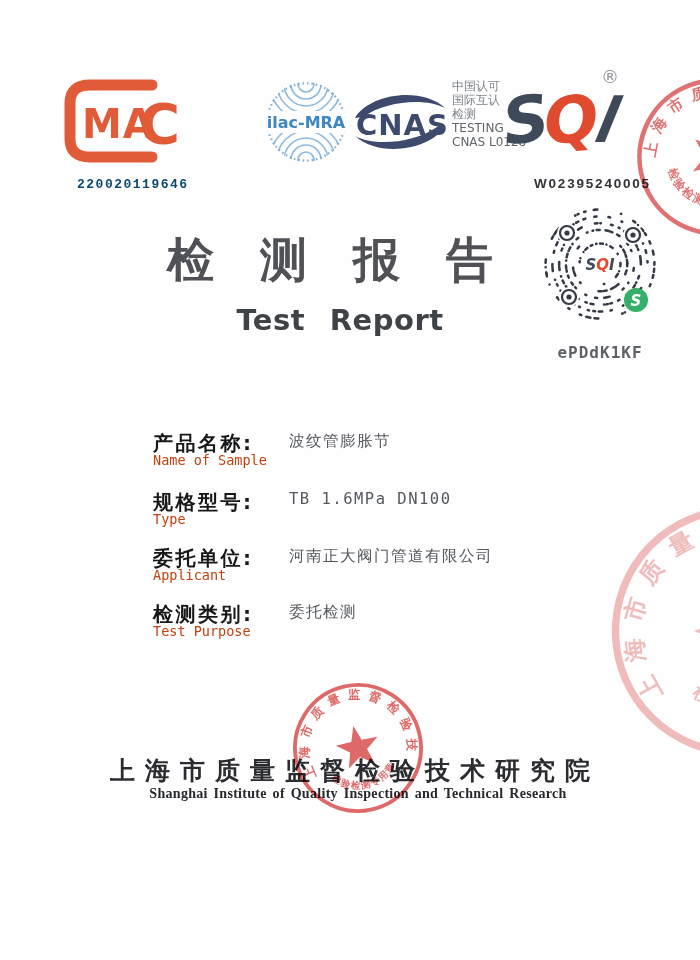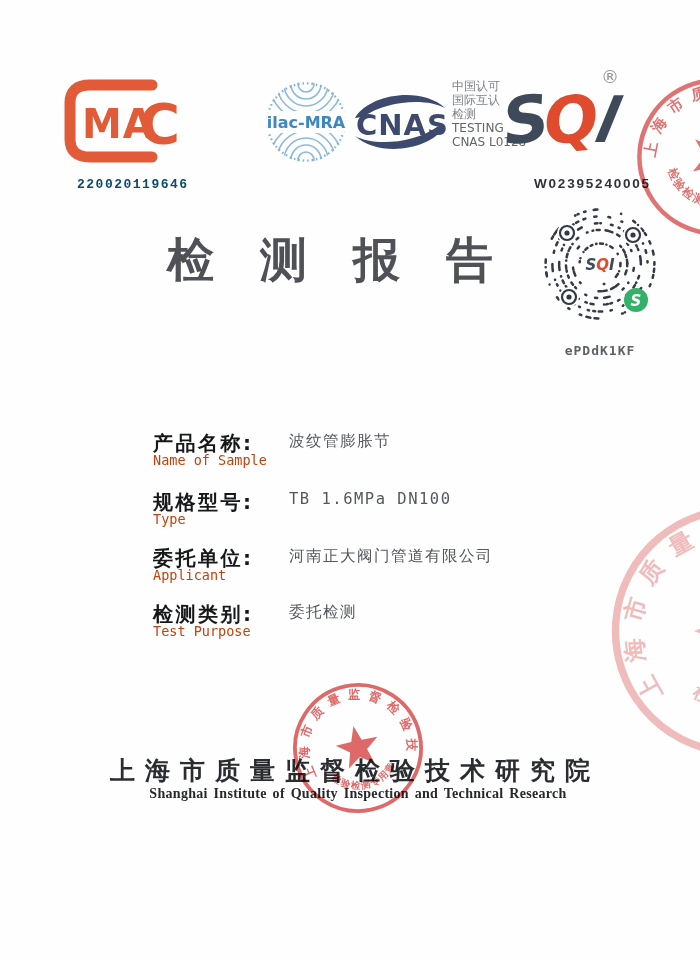--- a/index.html
+++ b/index.html
@@ -27,21 +27,21 @@
   
   .title-cn{position:absolute;left:0;top:229px;width:660px;text-align:center;
       font-size:47px;font-weight:600;color:#4f5156;}
   .title-cn span{letter-spacing:46px;margin-right:-46px;}
   .title-en{position:absolute;left:0;top:303px;width:680px;text-align:center;
       font-size:29px;font-weight:bold;color:#3f4246;word-spacing:14px;letter-spacing:.5px;}
 
   
   .qr{position:absolute;left:538px;top:202px;width:124px;height:124px;}
   .qr-caption{position:absolute;left:538px;top:343px;width:124px;text-align:center;
-      font-family:"DejaVu Sans Mono",monospace;font-size:13px;font-weight:bold;
+      font-family:"DejaVu Sans Mono",monospace;font-size:16px;font-weight:bold;
       color:#5e6267;letter-spacing:1px;}
 
   
   .field{position:absolute;left:0;width:700px;height:48px;}
   .f-cn{position:absolute;left:153px;top:0;font-size:20px;font-weight:bold;color:#17181a;
       letter-spacing:2.5px;}
   .f-en{position:absolute;left:153px;top:22px;font-family:"DejaVu Sans Mono",monospace;
       font-size:13.5px;color:#c2410c;}
   .f-val{position:absolute;left:289px;top:1px;font-family:"DejaVu Sans Mono","DejaVu Sans",monospace;
       font-size:15.5px;color:#54585e;letter-spacing:1.5px;}
@@ -111,20 +111,21 @@
     <div class="dark">TESTING</div>
     <div class="dark">CNAS L0128</div>
   </div>
 
   <div class="sqi"><span class="s">S</span><span class="q">Q</span><span class="i">I</span></div>
   <div class="sqi-reg">®</div>
 
   <div class="report-number">W02395240005</div>
 
   <div class="title-cn"><span>检测报告</span></div>
+  <div class="title-en">Test Report</div>
 
   <svg class="qr" width="124" height="124" viewBox="0 0 124 124">
     <g id="qr-dots">
         <rect x="-1.25" y="-2.824090022488539" width="2.5" height="5.648180044977078" rx="1.1" fill="#333a44" transform="translate(82.4,62.6) rotate(1.8)"></rect>
         <rect x="-1.25" y="-1.19959964086283" width="2.5" height="2.39919928172566" rx="1.1" fill="#333a44" transform="translate(81.1,69.2) rotate(20.8)"></rect>
         <rect x="-1.25" y="-3.11684458391594" width="2.5" height="6.23368916783188" rx="1.1" fill="#333a44" transform="translate(78.9,73.4) rotate(34.1)"></rect>
         <rect x="-1.25" y="-1.4803611248174502" width="2.5" height="2.9607222496349004" rx="1.1" fill="#333a44" transform="translate(66.1,82.0) rotate(78.4)"></rect>
         <rect x="-1.25" y="-1.7511436450067646" width="2.5" height="3.502287290013529" rx="1.1" fill="#333a44" transform="translate(41.7,59.8) rotate(186.2)"></rect>
         <rect x="-1.25" y="-1.2037125254998509" width="2.5" height="2.4074250509997017" rx="1.1" fill="#333a44" transform="translate(42.4,56.2) rotate(196.6)"></rect>
         <rect x="-1.25" y="-1.1733471911276445" width="2.5" height="2.346694382255289" rx="1.1" fill="#333a44" transform="translate(45.5,50.0) rotate(216.0)"></rect>

